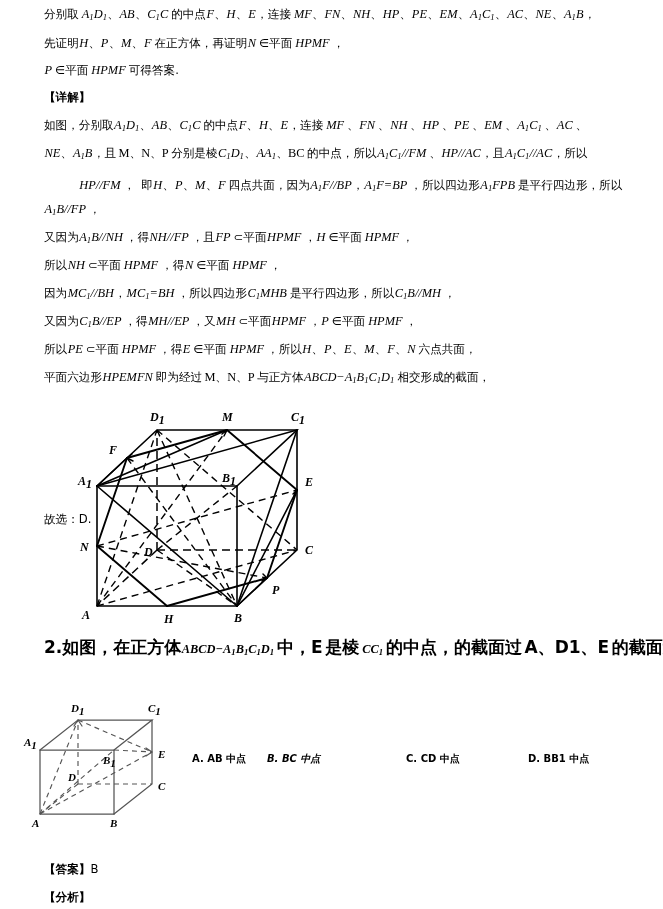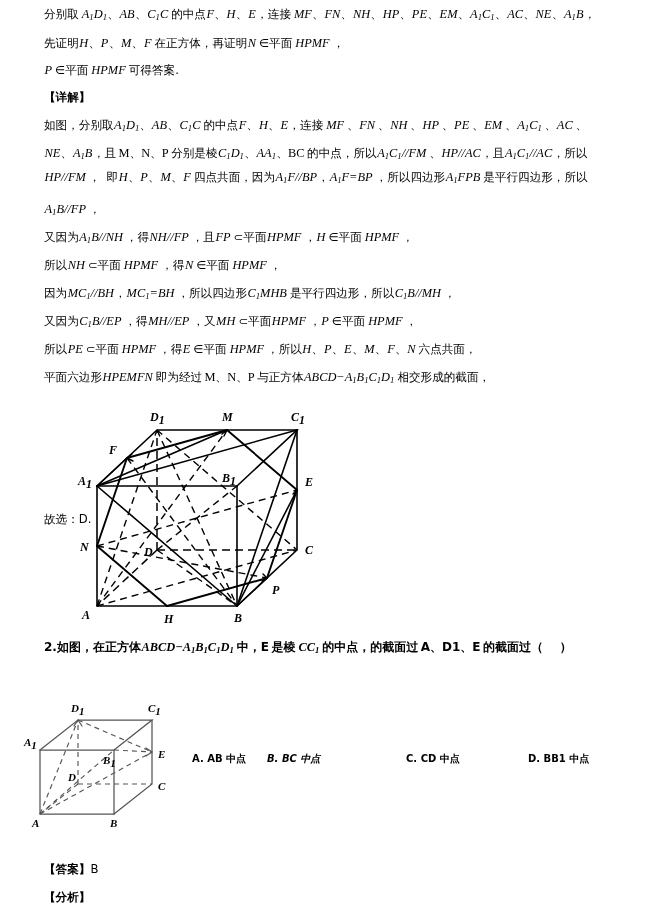--- a/index.html
+++ b/index.html
@@ -49,21 +49,21 @@
     font-size: 11.6px;
     font-style: normal;
   }
   .tag {
     font-family: "DejaVu Sans", "Liberation Sans", sans-serif;
     font-size: 11.6px;
     font-weight: bold;
   }
   .qtext {
     font-family: "DejaVu Sans", "Liberation Sans", sans-serif;
-    font-size: 12px;
+    font-size: 17px;
     font-weight: bold;
   }
   .gu {
     position: absolute;
     left: 44px;
     font-family: "DejaVu Sans", "Liberation Sans", sans-serif;
     font-size: 11.6px;
   }
   .opt {
     position: absolute;
@@ -142,21 +142,21 @@
   </div>
 
   <div class="ln wide" style="top:118px;">
     <span class="cjk">如图，分别取</span><i class="m">A<sub>1</sub>D<sub>1</sub></i><span class="cjk">、</span><i class="m">AB</i><span class="cjk">、</span><i class="m">C<sub>1</sub>C</i> <span class="cjk">的中点</span><i class="m">F</i><span class="cjk">、</span><i class="m">H</i><span class="cjk">、</span><i class="m">E</i><span class="cjk">，连接</span> <i class="m">MF</i> <span class="cjk">、</span><i class="m">FN</i> <span class="cjk">、</span><i class="m">NH</i> <span class="cjk">、</span><i class="m">HP</i> <span class="cjk">、</span><i class="m">PE</i> <span class="cjk">、</span><i class="m">EM</i> <span class="cjk">、</span><i class="m">A<sub>1</sub>C<sub>1</sub></i> <span class="cjk">、</span><i class="m">AC</i> <span class="cjk">、</span>
   </div>
 
   <div class="ln wide" style="top:146px;">
     <i class="m">NE</i><span class="cjk">、</span><i class="m">A<sub>1</sub>B</i><span class="cjk">，且</span> <span class="up">M</span><span class="cjk">、</span><span class="up">N</span><span class="cjk">、</span><span class="up">P</span> <span class="cjk">分别是棱</span><i class="m">C<sub>1</sub>D<sub>1</sub></i><span class="cjk">、</span><i class="m">AA<sub>1</sub></i><span class="cjk">、</span><span class="up">BC</span> <span class="cjk">的中点，所以</span><i class="m">A<sub>1</sub>C<sub>1</sub>//FM</i> <span class="cjk">、</span><i class="m">HP//AC</i><span class="cjk">，且</span><i class="m">A<sub>1</sub>C<sub>1</sub>//AC</i><span class="cjk">，所以</span>
   </div>
 
-  <div class="ln wide" style="top:170px;">
+  <div class="ln wide" style="top:178px;text-align:center;">
     <i class="m">HP//FM</i> <span class="cjk">，</span>&nbsp;&nbsp;<span class="cjk">即</span><i class="m">H</i><span class="cjk">、</span><i class="m">P</i><span class="cjk">、</span><i class="m">M</i><span class="cjk">、</span><i class="m">F</i> <span class="cjk">四点共面，因为</span><i class="m">A<sub>1</sub>F//BP</i><span class="cjk">，</span><i class="m">A<sub>1</sub>F=BP</i> <span class="cjk">，所以四边形</span><i class="m">A<sub>1</sub>FPB</i> <span class="cjk">是平行四边形，所以</span>
   </div>
 
   <div class="ln" style="top:202px;">
     <i class="m">A<sub>1</sub>B//FP</i> <span class="cjk">，</span>
   </div>
 
   <div class="ln" style="top:230px;">
     <span class="cjk">又因为</span><i class="m">A<sub>1</sub>B//NH</i> <span class="cjk">，得</span><i class="m">NH//FP</i> <span class="cjk">，且</span><i class="m">FP</i> <span class="cjk">⊂</span><span class="cjk">平面</span><i class="m">HPMF</i> <span class="cjk">，</span><i class="m">H</i> <span class="cjk">∈</span><span class="cjk">平面</span> <i class="m">HPMF</i> <span class="cjk">，</span>
   </div>

